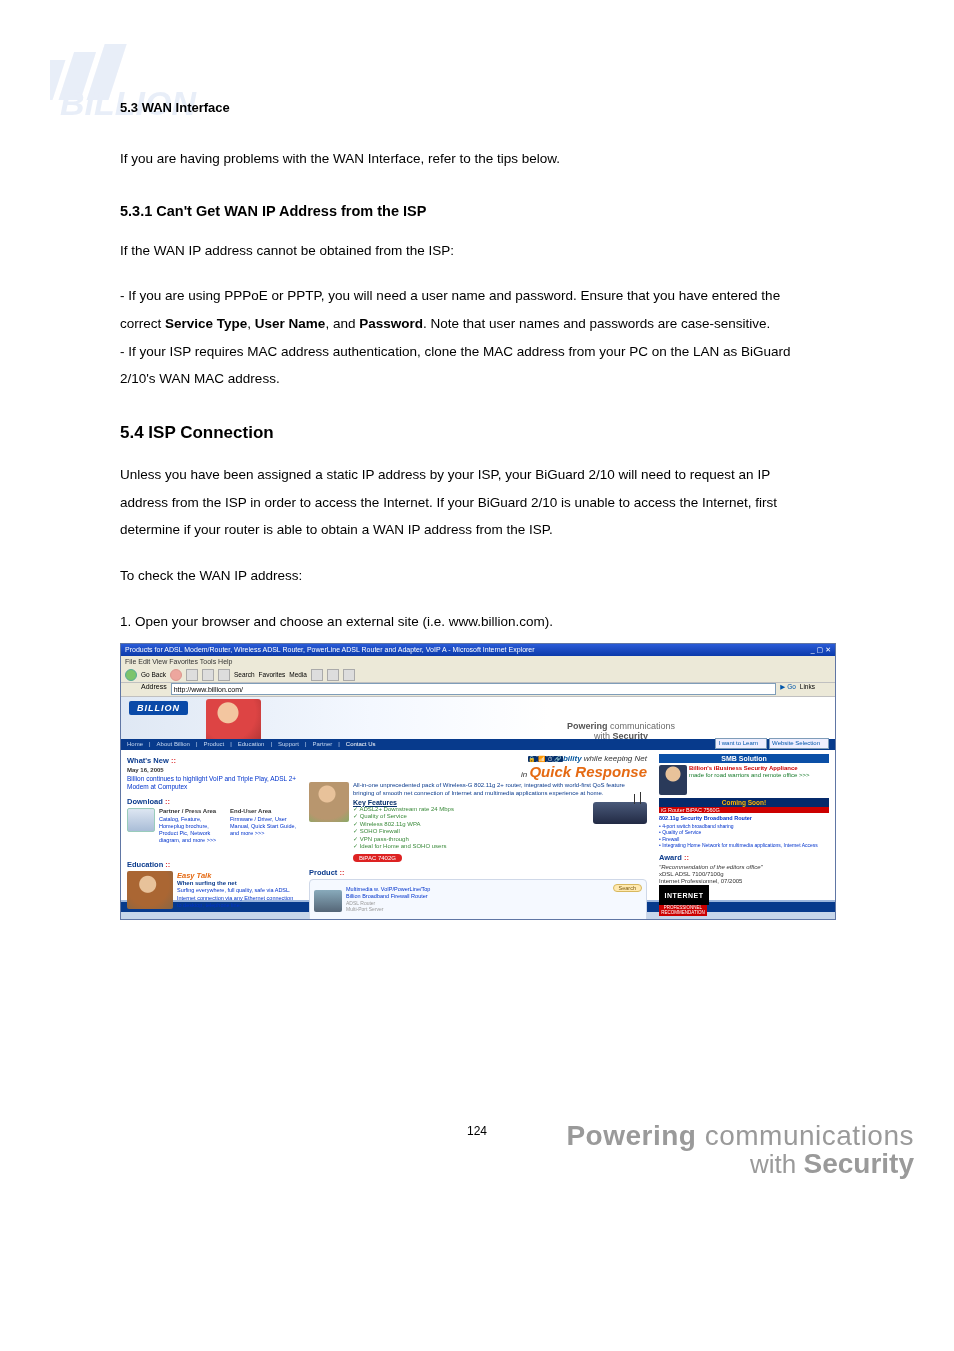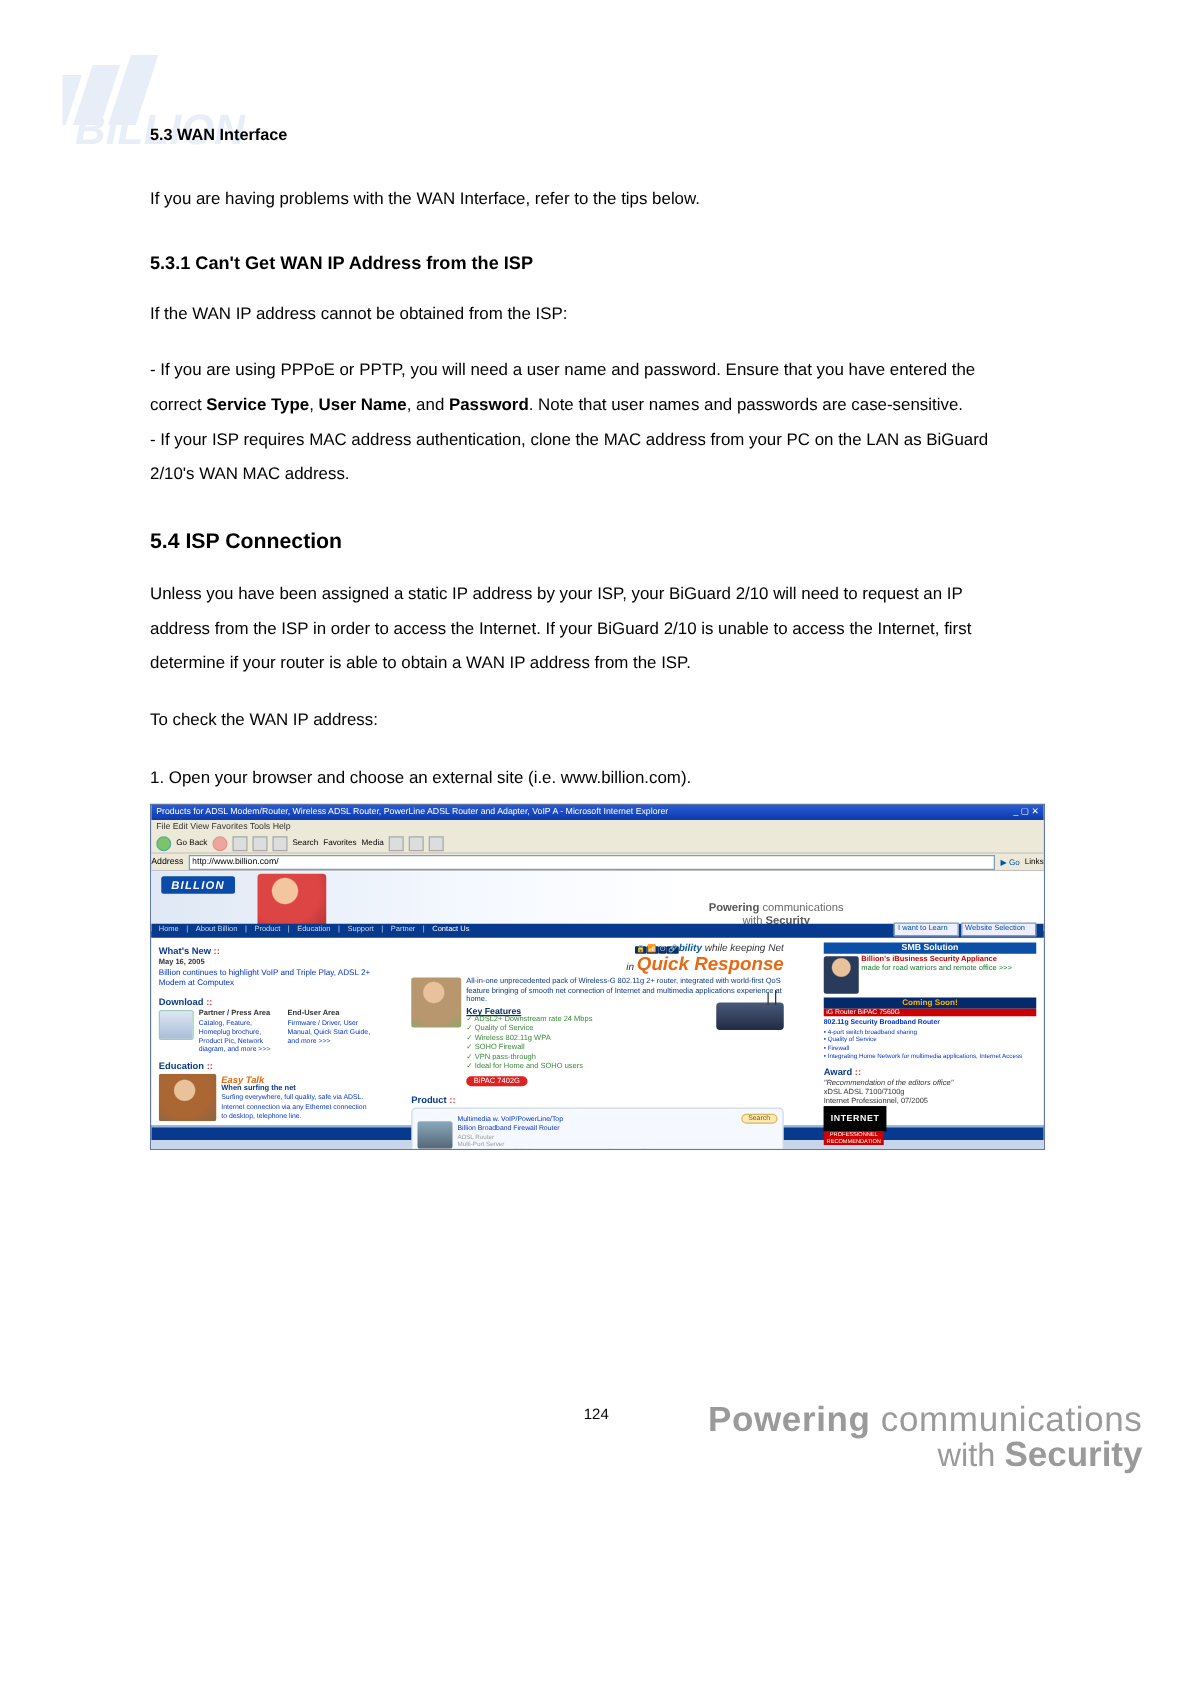--- a/index.html
+++ b/index.html
@@ -110,22 +110,22 @@
     gap: 4px;
     padding: 0 4px;
   }
   .tool-bar .circle { width:10px;height:10px;border-radius:50%;background:#7cc46b;border:1px solid #5a9; }
   .tool-bar .circle.r { background:#e66; border-color:#c44; opacity:0.5;}
   .tool-bar .icon { width:10px;height:10px;background:#ddd;border:1px solid #aaa;}
   .addr-bar {
     height: 13px;
     background: #ece9d8;
     display: flex;
-    align-items: center;
-    padding: 0 0;
+    align-items: flex-start;
+    padding: 0 20px;
     border-bottom: 1px solid #c0c0c0;
     font-size: 7px;
     gap: 4px;
   }
   .addr-bar input {
     flex: 1;
     height: 10px;
     font-size: 7px;
     padding: 0 2px;
     border: 1px solid #7f9db9;
@@ -192,21 +192,21 @@
   .search-nav .sel-box {
     height:9px;
     font-size:6px;
     border:1px solid #7f9db9;
     background:#eef;
     color:#05a;
     padding:0 8px 0 2px;
     line-height:9px;
   }
   
-  .cols { display:flex; height:150px;gap:20px; }
+  .cols { display:flex; height:150px; }
   .col-left { width:170px; padding:4px 6px; }
   .col-mid  { flex:1; padding:4px 6px; position:relative; }
   .col-right{ width:170px; padding:4px 6px; }
   .hdr { font-weight:bold; color:#0a3a8c; font-size:7.5px; margin:2px 0; }
   .hdr .dots { color:#d33; }
   .blue-link { color:#0033cc; font-size:6.5px; line-height:1.3; }
   .tiny { font-size:6px; color:#333; line-height:1.2; }
   .key-title {
     font-weight:bold; font-size:7px; color:#07306b; text-decoration:underline;
   }
@@ -414,21 +414,21 @@
             <div style="flex:1;">
               <div class="tiny" style="font-weight:bold;">Partner / Press Area</div>
               <div class="blue-link" style="font-size:5.5px;">Catalog, Feature, Homeplug brochure, Product Pic, Network diagram, and more &gt;&gt;&gt;</div>
             </div>
             <div style="flex:1;">
               <div class="tiny" style="font-weight:bold;">End-User Area</div>
               <div class="blue-link" style="font-size:5.5px;">Firmware / Driver, User Manual, Quick Start Guide, and more &gt;&gt;&gt;</div>
             </div>
           </div>
 
-          <div class="hdr" style="margin-top:4px;"><span>Education</span> <span class="dots">::</span></div>
+          <div class="hdr" style="margin-top:16px;"><span>Education</span> <span class="dots">::</span></div>
           <div style="overflow:hidden;">
             <div class="edu-img"></div>
             <div class="easy">Easy Talk</div>
             <div class="tiny" style="font-weight:bold;color:#0a3a8c;">When surfing the net</div>
             <div class="blue-link" style="font-size:5.5px;">Surfing everywhere, full quality, safe via ADSL. Internet connection via any Ethernet connection to desktop, telephone line.</div>
           </div>
         </div>
 
         <div class="col-mid">
           <div class="mid-banner-title">

